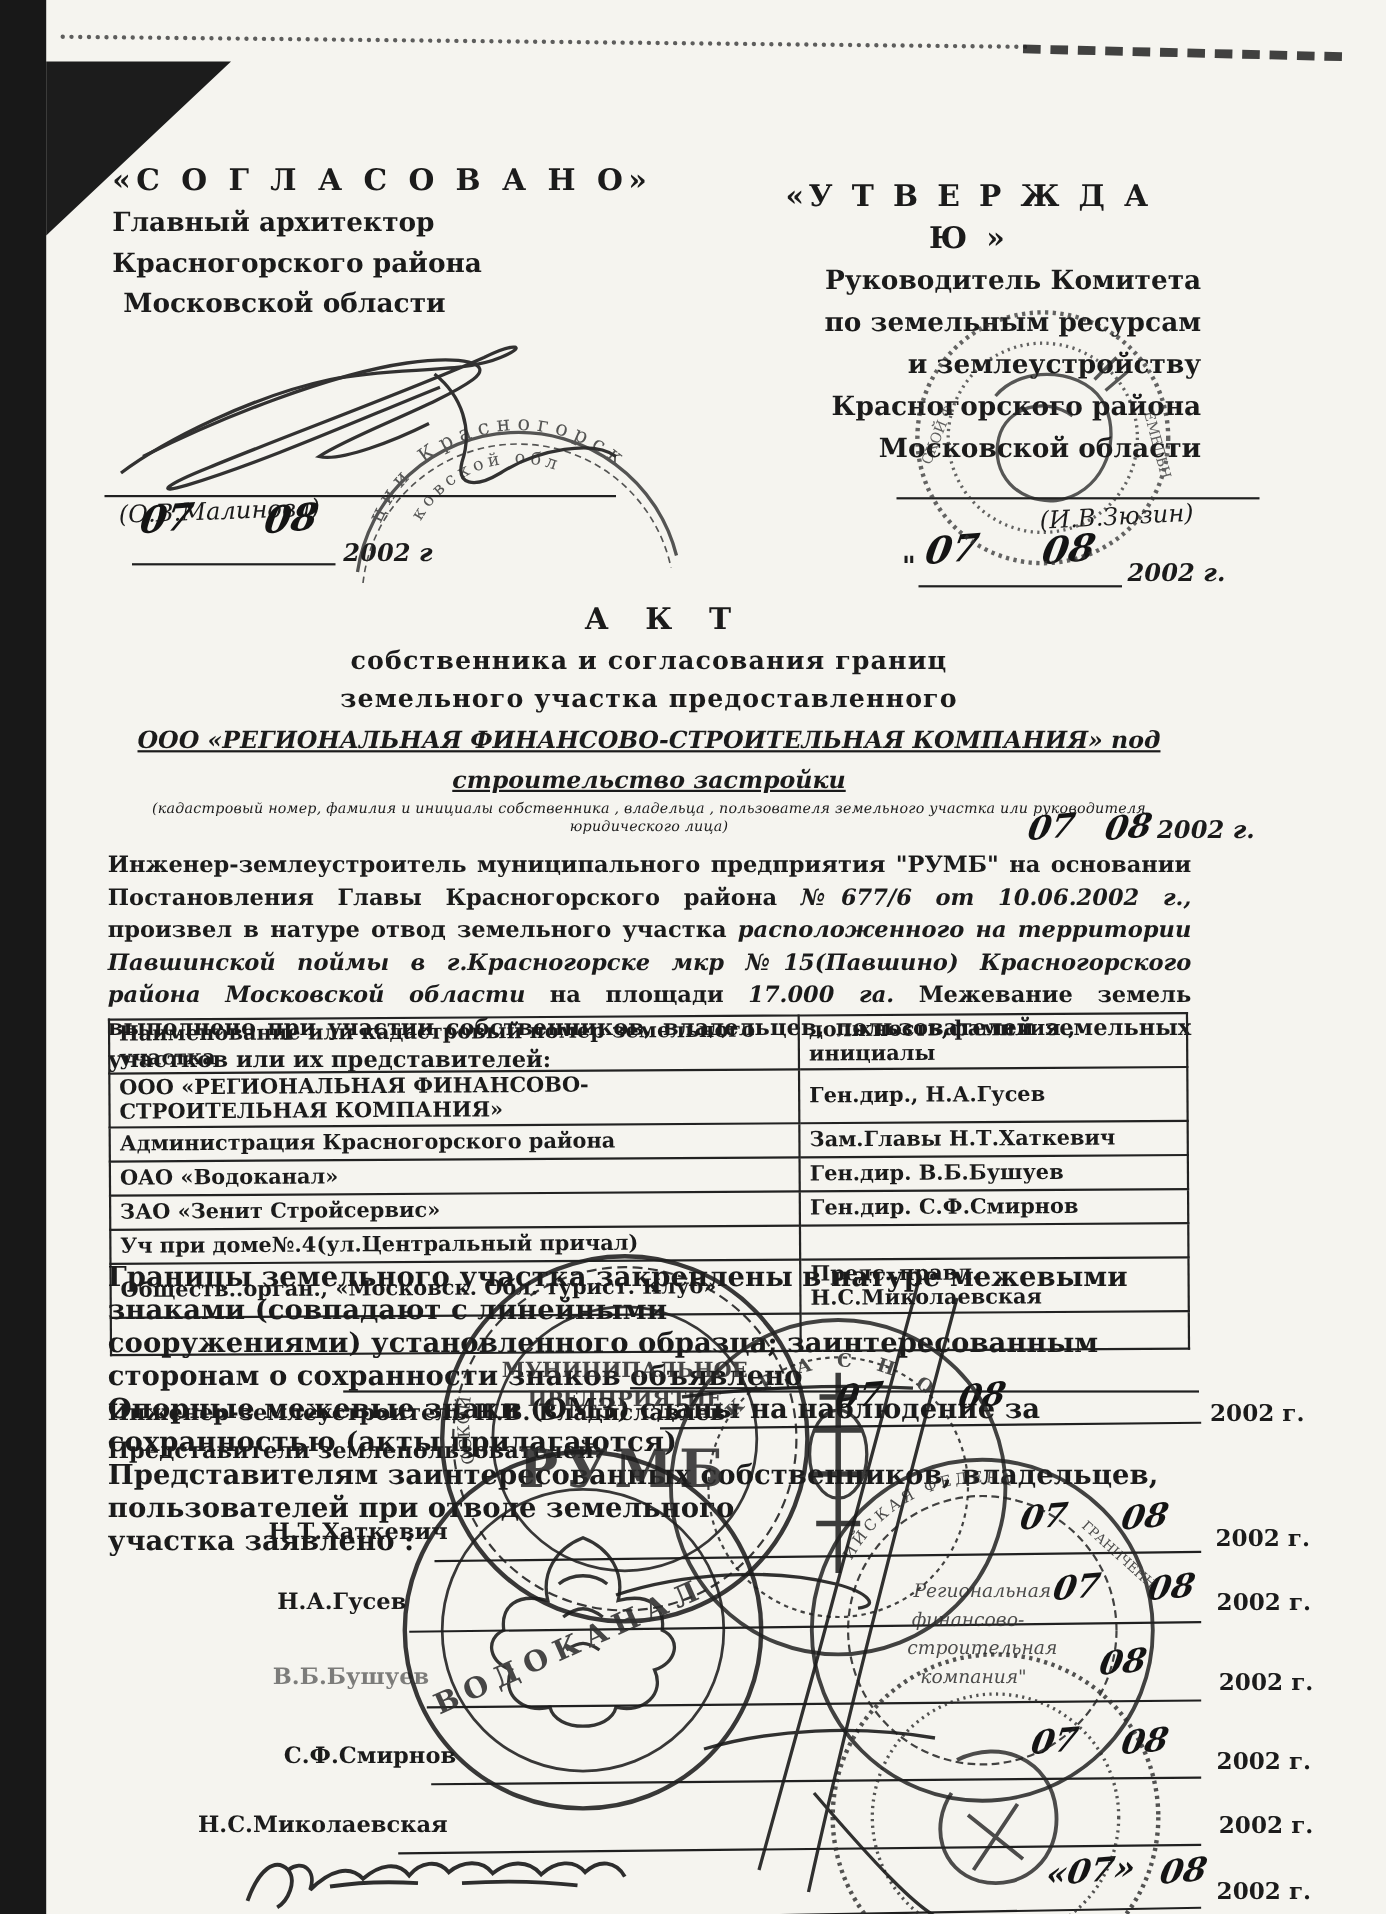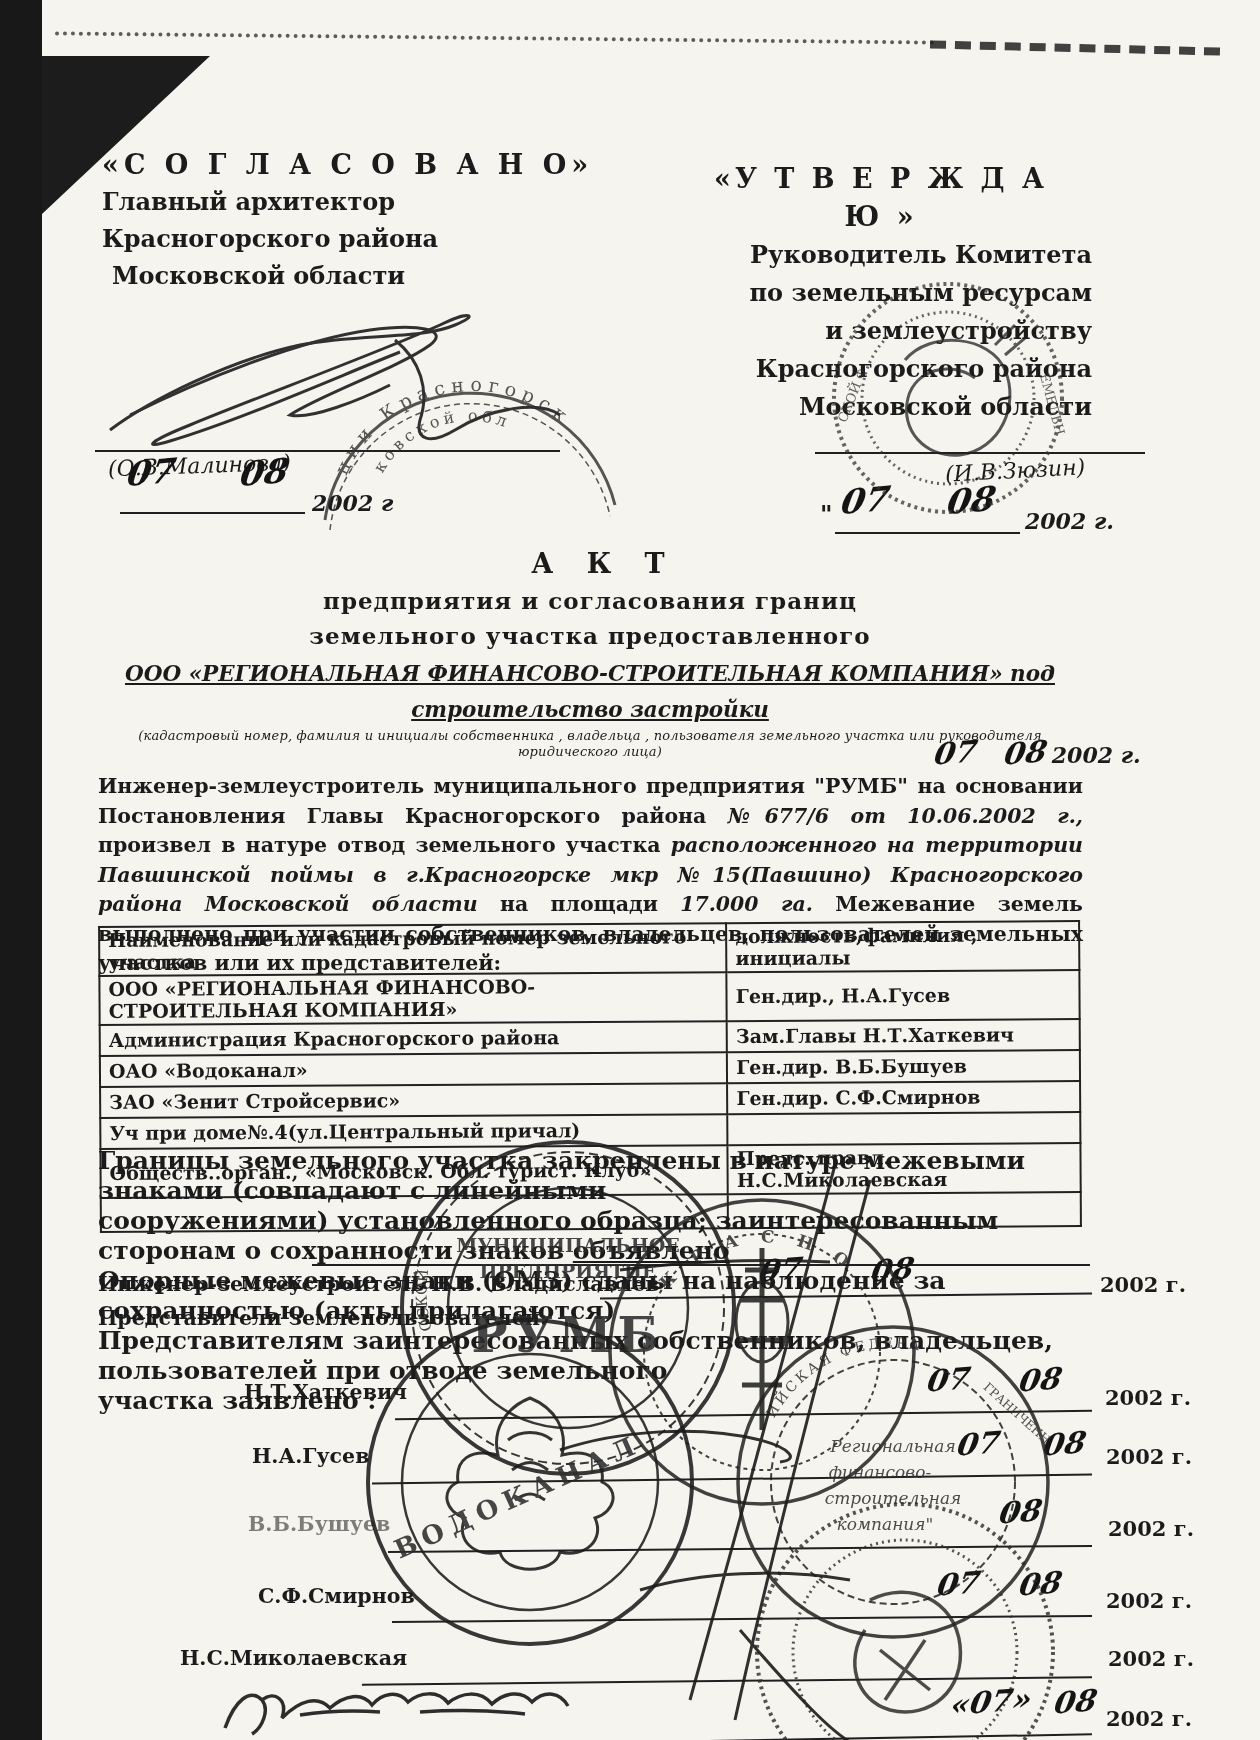--- a/index.html
+++ b/index.html
@@ -79,21 +79,21 @@
   <div class="abs" style="left:842px;top:480px;">
     <span class="hw">07</span>
     <span style="display:inline-block;width:48px;"></span>
     <span class="hw">08</span>
   </div>
   <div class="abs line" style="left:835px;top:532px;width:185px;"></div>
   <div class="abs year-it" style="left:1025px;top:508px;">2002 г.</div>
 
   <div class="abs title-block">
     <div class="akt">А К Т</div>
-    <div class="sub">предприятия и согласования границ</div>
+    <div class="sub">собственника и согласования границ</div>
     <div class="sub">земельного участка предоставленного</div>
   </div>
 
   <div class="abs grantee">
     <div class="u">ООО «РЕГИОНАЛЬНАЯ ФИНАНСОВО-СТРОИТЕЛЬНАЯ КОМПАНИЯ» под строительство застройки</div>
     <div class="cap">(кадастровый номер, фамилия и инициалы собственника , владельца , пользователя земельного участка или  руководителя юридического лица)</div>
   </div>
 
   <div class="abs" style="left:935px;top:735px;">
     <span class="hw hw-sm">07</span>

